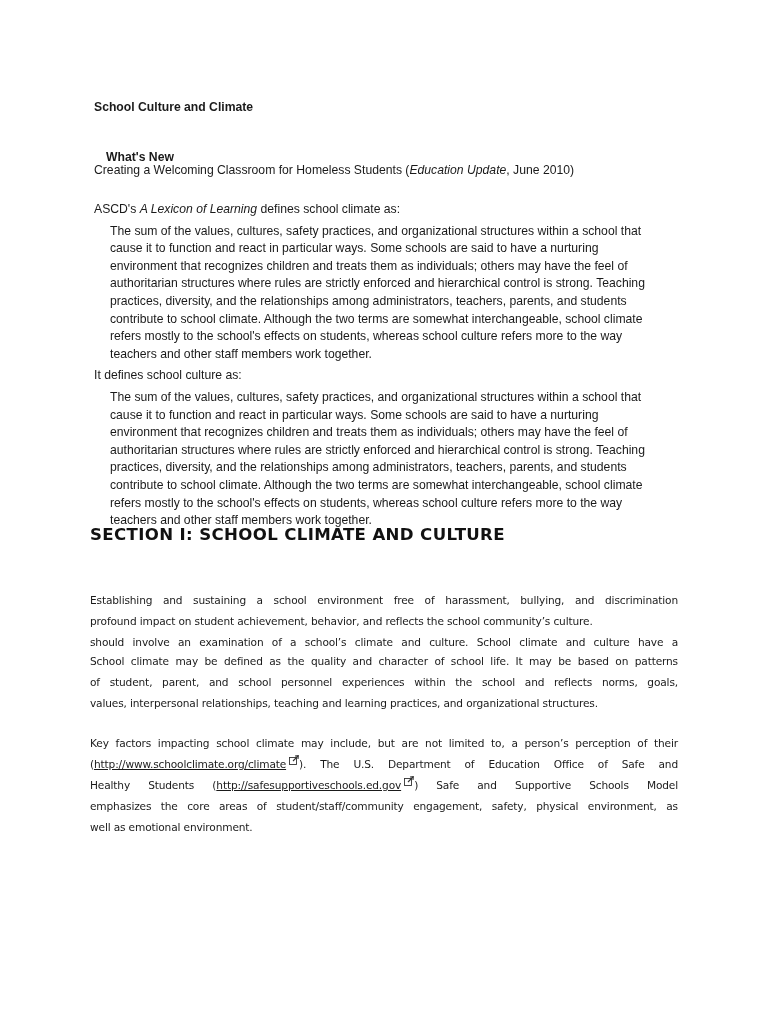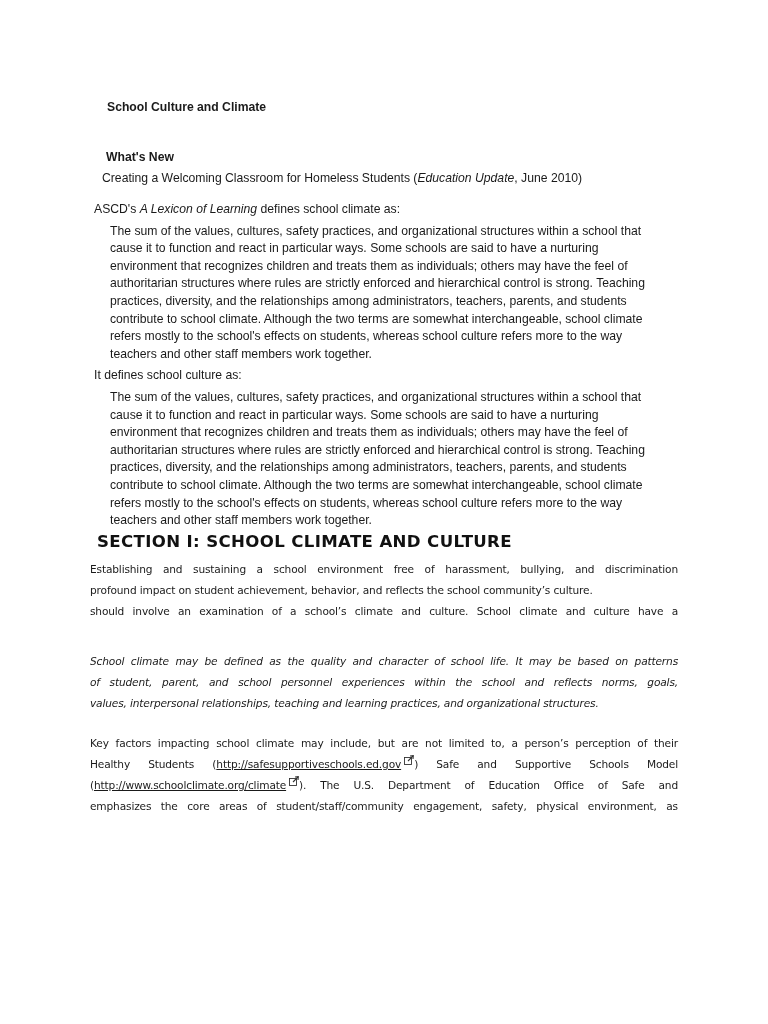--- a/index.html
+++ b/index.html
@@ -23,39 +23,39 @@
 
   
   .top {
     font-family: "Liberation Sans", sans-serif;
     font-size: 12.2px;
     color: #1a1a1a;
   }
   .title {
     position: absolute;
     top: 100px;
-    left: 17px;
+    left: 4px;
     font-weight: bold;
     margin: 0;
     font-size: 12.2px;
     text-align: right;
   }
   .whatsnew {
     position: absolute;
     top: 134px;
     left: 0;
     font-weight: bold;
     margin: 16px;
     font-size: 12.2px;
   }
   .news-line {
     position: absolute;
     top: 159px;
     left: 0;
-    margin: 12px;
+    margin: 4px;
     white-space: nowrap;
   }
   .news-line a {
     color: #1a1a1a;
     text-decoration: none;
   }
   .lexicon {
     position: absolute;
     top: 197px;
     left: 0;
@@ -70,21 +70,21 @@
   .lexicon .quote .ln {
     display: block;
     white-space: nowrap;
   }
 
   
   .section-heading {
     position: absolute;
     top: 525px;
     left: 0;
-    margin: 7px;
+    margin: 0;
     font-family: "DejaVu Sans", sans-serif;
     font-weight: bold;
     font-size: 16.6px;
     letter-spacing: 0.35px;
     color: #111111;
     white-space: nowrap;
   }
   .body-text {
     font-family: "DejaVu Sans", sans-serif;
     font-size: 10.6px;
@@ -101,22 +101,22 @@
   }
   .para .ln {
     display: block;
     text-align: justify;
     text-align-last: justify;
     white-space: nowrap;
   }
   .para .ln.last {
     text-align-last: left;
   }
-  .para1 { top: 559px; }
-  .para2 { top: 651px; font-style: italic; }
+  .para1 { top: 590px; }
+  .para2 { top: 651px; }
   .para3 { top: 733px; }
 
   a.ext {
     color: #1a1a1a;
     text-decoration: underline;
   }
   .ext-icon {
     display: inline-block;
     width: 10px;
     height: 10px;
@@ -176,26 +176,27 @@
     </p>
 
     <p class="para para2">
       <span class="ln">School climate may be defined as the quality and character of school life. It may be based on patterns</span>
       <span class="ln">of student, parent, and school personnel experiences within the school and reflects norms, goals,</span>
       <span class="ln last">values, interpersonal relationships, teaching and learning practices, and organizational structures.</span>
     </p>
 
     <p class="para para3">
       <span class="ln">Key factors impacting school climate may include, but are not limited to, a person’s perception of their</span>
+      <span class="ln"><span>(</span><a class="ext">http://www.schoolclimate.org/climate</a><span class="ext-icon"><svg width="10" height="10" viewBox="0 0 10 10">
+              <rect x="0.5" y="2.5" width="7" height="7" fill="none" stroke="#333" stroke-width="0.9"></rect>
+              <path d="M4 6 L9 1" stroke="#333" stroke-width="1.1"></path>
+              <path d="M6 1 L9.3 0.7 L9 4" fill="none" stroke="#333" stroke-width="1.1"></path>
+            </svg></span><span>). The U.S. Department of Education Office of Safe and</span></span>
       <span class="ln"><span>Healthy Students (</span><a class="ext">http://safesupportiveschools.ed.gov</a><span class="ext-icon"><svg width="10" height="10" viewBox="0 0 10 10">
               <rect x="0.5" y="2.5" width="7" height="7" fill="none" stroke="#333" stroke-width="0.9"></rect>
               <path d="M4 6 L9 1" stroke="#333" stroke-width="1.1"></path>
               <path d="M6 1 L9.3 0.7 L9 4" fill="none" stroke="#333" stroke-width="1.1"></path>
             </svg></span><span>) Safe and Supportive Schools Model</span></span>
-      <span class="ln"><span>(</span><a class="ext">http://www.schoolclimate.org/climate</a><span class="ext-icon"><svg width="10" height="10" viewBox="0 0 10 10">
-              <rect x="0.5" y="2.5" width="7" height="7" fill="none" stroke="#333" stroke-width="0.9"></rect>
-              <path d="M4 6 L9 1" stroke="#333" stroke-width="1.1"></path>
-              <path d="M6 1 L9.3 0.7 L9 4" fill="none" stroke="#333" stroke-width="1.1"></path>
-            </svg></span><span>). The U.S. Department of Education Office of Safe and</span></span>
       <span class="ln">emphasizes the core areas of student/staff/community engagement, safety, physical environment, as</span>
+      <span class="ln last">well as emotional environment.</span>
     </p>
   </div>
 </div>
 
 </body></html>

